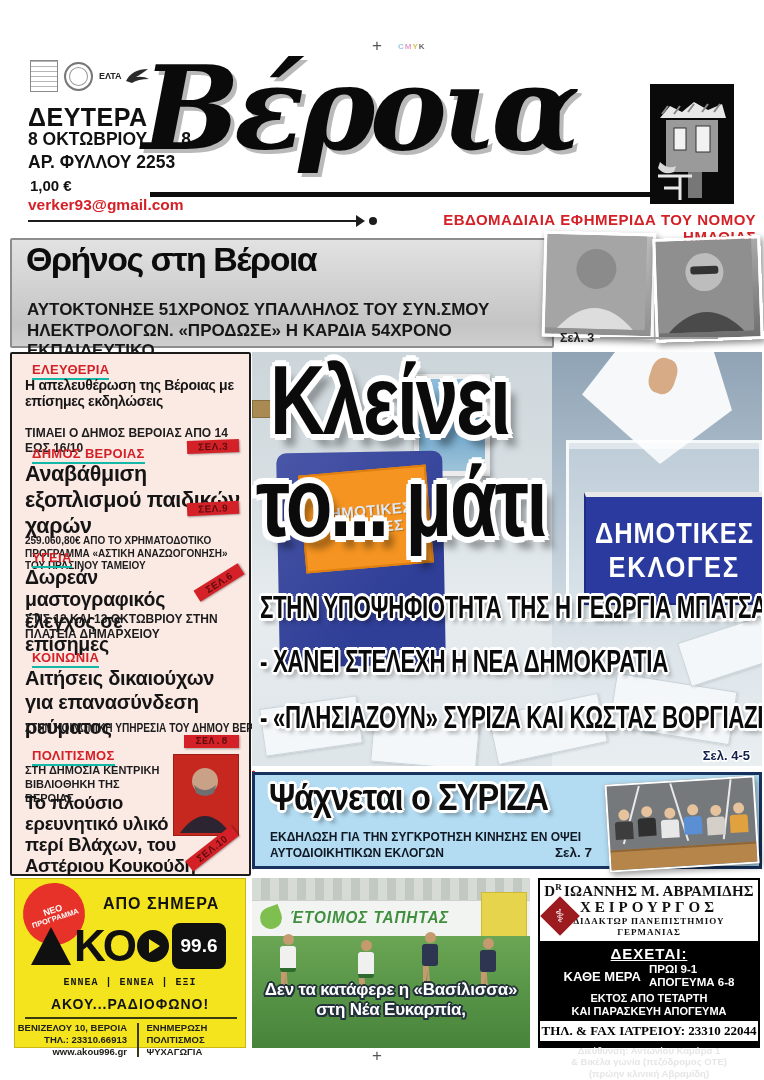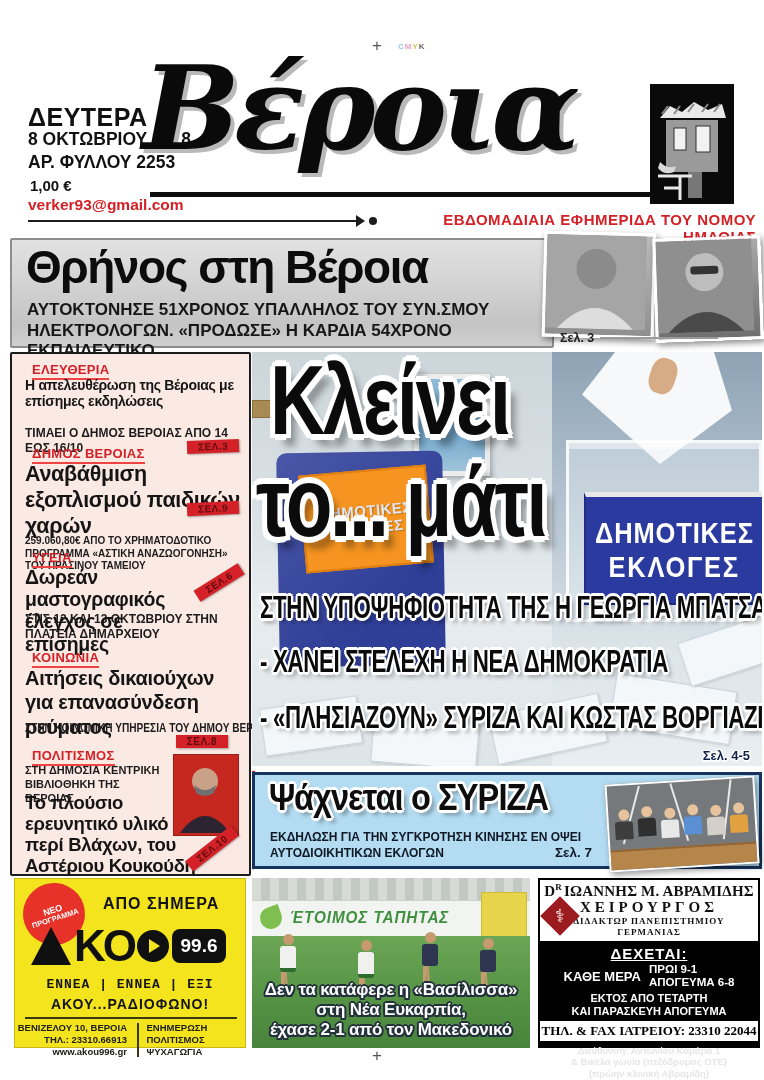--- a/index.html
+++ b/index.html
@@ -32,37 +32,37 @@
   .tl-line{left:28px;top:220px;width:330px;height:2px;background:#1c1c1c;}
   .tl-arrow{left:356px;top:215px;width:0;height:0;border-left:9px solid #1c1c1c;
             border-top:6px solid transparent;border-bottom:6px solid transparent;}
   .tl-dot{left:369px;top:217px;width:8px;height:8px;border-radius:50%;background:#1c1c1c;}
   .tagline{left:390px;top:211px;width:366px;text-align:right;color:#d42127;
            font-size:15px;font-weight:800;letter-spacing:.5px;}
 
   
   .lead-box{left:10px;top:238px;width:540px;height:106px;border:2px solid #8d8d8d;border-radius:2px;
             background:linear-gradient(180deg,#e2e2e2 0%,#c4c4c4 80%,#cfcfcf 100%);}
-  .lead-h{left:14px;top:0px;font-size:46px;font-weight:900;letter-spacing:-1.5px;color:#0c0c0c;}
+  .lead-h{left:14px;top:0px;font-size:34px;font-weight:900;letter-spacing:-1.5px;color:#0c0c0c;}
   .lead-d{left:15px;font-size:17px;font-weight:800;color:#171717;}
   .photo{border:3px solid #fff;box-shadow:2px 3px 6px rgba(0,0,0,.45);overflow:hidden;}
   .ph1{left:543px;top:232px;width:106px;height:100px;transform:rotate(1.5deg);
        background:linear-gradient(180deg,#bdbdbd,#8f8f8f);}
   .ph2{left:654px;top:237px;width:102px;height:98px;transform:rotate(-2deg);
        background:linear-gradient(180deg,#a9a9a9,#6f6f6f);}
   .lead-cap{left:560px;top:331px;font-size:12.5px;font-weight:800;color:#222;display:flex;align-items:center;gap:6px;}
   .cap-rule{width:118px;height:2px;background:#9a9a9a;}
 
   
   .sidebar{left:10px;top:352px;width:237px;height:520px;background:#fbe9e4;
            border:2px solid #1b1b1b;border-radius:2px;}
   .dotsep{left:251px;top:352px;width:5px;height:520px;
           background-image:radial-gradient(circle,#d42127 1.3px,transparent 1.6px);
           background-size:5px 8px;background-repeat:repeat-y;background-position:center top;}
-  .cat{left:20px;font-size:13px;font-weight:900;color:#d42127;border-bottom:2px solid #ef4444;
+  .cat{left:20px;font-size:13px;font-weight:900;color:#d42127;border-bottom:2px solid #14b8a6;
        padding-bottom:1px;letter-spacing:.3px;text-align:center;}
   .shead{left:13px;font-weight:800;color:#151515;line-height:1.14;letter-spacing:-.3px;}
   .skick{left:13px;font-weight:800;color:#1c1c1c;line-height:1.25;}
   .badge{background:#d42127;color:#5e0d10;font-size:10px;font-weight:900;
          padding:1px 11px;letter-spacing:.5px;box-shadow:1px 1px 2px rgba(0,0,0,.35);}
   .auth-photo{right:10px;top:400px;width:64px;height:80px;background:#c6271e;overflow:hidden;
               border:1px solid #9e1d17;}
 
   
   .scene{left:252px;top:352px;width:510px;height:414px;overflow:hidden;
@@ -122,24 +122,24 @@
   .r-badge{left:8px;top:4px;width:62px;height:62px;background:#e63228;border-radius:50%;
            transform:rotate(-18deg);display:flex;flex-direction:column;align-items:center;justify-content:center;
            color:#fff;font-weight:800;line-height:1.15;}
   .r-kick{left:88px;top:16px;font-size:16px;font-weight:900;letter-spacing:1px;color:#121212;}
   .r-logo{left:16px;top:42px;height:50px;display:flex;align-items:center;gap:3px;}
   .tri{width:0;height:0;border-left:20px solid transparent;border-right:20px solid transparent;
        border-bottom:38px solid #101010;}
   .ko{font-size:44px;font-weight:900;letter-spacing:-3px;color:#101010;line-height:1;}
   .play{width:32px;height:32px;background:#101010;border-radius:50%;display:flex;align-items:center;justify-content:center;}
   .play-tri{width:0;height:0;border-left:11px solid #f3e41e;border-top:7px solid transparent;border-bottom:7px solid transparent;margin-left:3px;}
-  .freq{width:54px;height:34px;background:#101010;color:#fff;font-size:19px;font-weight:800;
+  .freq{width:54px;height:46px;background:#101010;color:#fff;font-size:19px;font-weight:800;
         display:flex;align-items:center;justify-content:center;border-radius:8px;}
   .r-name{left:0;top:98px;width:100%;text-align:center;font-family:"Liberation Mono",monospace;
-          font-size:13px;font-weight:700;letter-spacing:1px;color:#161616;}
+          font-size:10px;font-weight:700;letter-spacing:1px;color:#161616;}
   .r-slogan{left:0;top:117px;width:100%;text-align:center;font-size:14px;font-weight:900;letter-spacing:1px;color:#131313;}
   .r-rule{left:10px;top:138px;width:212px;height:1.5px;background:#3a3a12;}
   .r-cols{left:0;top:143px;width:100%;display:flex;font-size:9.5px;font-weight:800;color:#20201a;line-height:1.25;}
   .r-c1{width:112px;text-align:right;}
   .r-div{width:1.5px;background:#3a3a12;margin:1px 8px 1px 10px;}
 
   
   .foot{left:252px;top:878px;width:278px;height:170px;overflow:hidden;background:#5d9a4b;}
   .stand{left:0;top:0;width:100%;height:28px;
          background:repeating-linear-gradient(90deg,#d6dbd6 0 9px,#c2c8c2 9px 18px);}
@@ -183,20 +183,30 @@
 </head>
 <body>
 
 <div class="page">
 
   <div class="abs pmark" style="left:372px;top:36px;">+</div>
   <div class="abs cmyk" style="left:398px;top:42px;">
     <span style="color:#8ecae6;">C</span><span style="color:#e79ec1;">M</span><span style="color:#d9c25a;">Y</span><span style="color:#666;">K</span>
   </div>
 
+  <div class="abs stamps">
+    <div class="frank"></div>
+    <div class="ring"></div>
+    <div class="elta-wrap">
+      <span class="elta-txt">ΕΛΤΑ</span>
+      <svg width="26" height="18" viewBox="0 0 26 18">
+        <path d="M2 14 Q8 2 24 2 Q16 8 12 10 Q20 9 25 12 Q14 12 8 16 Z" fill="#2b2b2b"></path>
+      </svg>
+    </div>
+  </div>
   <div class="abs mh-day">ΔΕΥΤΕΡΑ</div>
   <div class="abs mh-date">8 ΟΚΤΩΒΡΙΟΥ 2018</div>
   <div class="abs mh-issue">ΑΡ. ΦΥΛΛΟΥ 2253</div>
   <div class="abs mh-price">1,00 €</div>
   <div class="abs mh-email">verker93@gmail.com</div>
   <div class="abs logo">Βέροια</div>
   <div class="abs logo-underline"></div>
   <div class="abs house">
     <svg width="84" height="120" viewBox="0 0 84 120">
       <rect x="0" y="0" width="84" height="120" fill="#0a0a0a"></rect>
@@ -253,21 +263,21 @@
     <div class="abs skick" style="top:181px;width:212px;font-size:10px;">259.060,80€ ΑΠΟ ΤΟ ΧΡΗΜΑΤΟΔΟΤΙΚΟ ΠΡΟΓΡΑΜΜΑ «ΑΣΤΙΚΗ ΑΝΑΖΩΟΓΟΝΗΣΗ» ΤΟΥ ΠΡΑΣΙΝΟΥ ΤΑΜΕΙΟΥ</div>
 
     <div class="abs cat" style="top:196px;">ΥΓΕΙΑ</div>
     <div class="abs shead" style="top:212px;width:170px;font-size:19.5px;">Δωρεάν μαστογραφικός έλεγχος σε επίσημες</div>
     <div class="abs badge" style="top:222px;right:4px;transform:rotate(-32deg);">ΣΕΛ.6</div>
     <div class="abs skick" style="top:258px;width:205px;font-size:12px;">ΣΤΙΣ 12 ΚΑΙ 13 ΟΚΤΩΒΡΙΟΥ ΣΤΗΝ ΠΛΑΤΕΙΑ ΔΗΜΑΡΧΕΙΟΥ</div>
 
     <div class="abs cat" style="top:296px;">ΚΟΙΝΩΝΙΑ</div>
     <div class="abs shead" style="top:312px;width:215px;font-size:20px;line-height:1.22;">Αιτήσεις δικαιούχων για επανασύνδεση ρεύματος</div>
     <div class="abs skick" style="top:366px;font-size:13px;white-space:nowrap;transform:scaleX(.78);transform-origin:left top;">ΣΤΗΝ ΚΟΙΝΩΝΙΚΗ ΥΠΗΡΕΣΙΑ ΤΟΥ ΔΗΜΟΥ ΒΕΡΟΙΑΣ</div>
-    <div class="abs badge" style="top:381px;right:21px;">ΣΕΛ.8</div>
+    <div class="abs badge" style="top:381px;right:10px;font-family:Liberation Mono, monospace;">ΣΕΛ.8</div>
 
     <div class="abs cat" style="top:394px;">ΠΟΛΙΤΙΣΜΟΣ</div>
     <div class="abs skick" style="top:410px;width:145px;font-size:11px;">ΣΤΗ ΔΗΜΟΣΙΑ ΚΕΝΤΡΙΚΗ ΒΙΒΛΙΟΘΗΚΗ ΤΗΣ ΒΕΡΟΙΑΣ</div>
     <div class="abs auth-photo">
       <svg width="62" height="78" viewBox="0 0 62 78">
         <rect width="62" height="78" fill="#c6271e"></rect>
         <circle cx="31" cy="26" r="13" fill="#c9a186"></circle>
         <path d="M20 30 q11 10 22 0 l-2 8 q-9 6 -18 0 Z" fill="#6f6f6f"></path>
         <path d="M6 78 Q31 44 56 78 Z" fill="#2c2430"></path>
       </svg>
@@ -401,21 +411,20 @@
         <div class="pl-l"></div>
       </div>
     <div class="abs pl" style="left:226px;top:60px;">
         <div class="pl-h"></div>
         <div class="pl-t kitB"></div>
         <div class="pl-l"></div>
       </div>
     <div class="abs fcap">
       <div class="ob">Δεν τα κατάφερε η «Βασίλισσα»</div>
       <div class="ob">στη Νέα Ευκαρπία,</div>
-      <div class="ob">έχασε 2-1 από τον Μακεδονικό</div>
     </div>
   </div>
 
   <div class="abs doc">
     <div class="d-head">
       <div class="cad">
           <span>⚕</span>
         </div>
       <div class="d-name">
         <span>D</span><sup>R</sup><span style="margin-left:2px;">ΙΩΑΝΝΗΣ Μ. ΑΒΡΑΜΙΔΗΣ</span>

